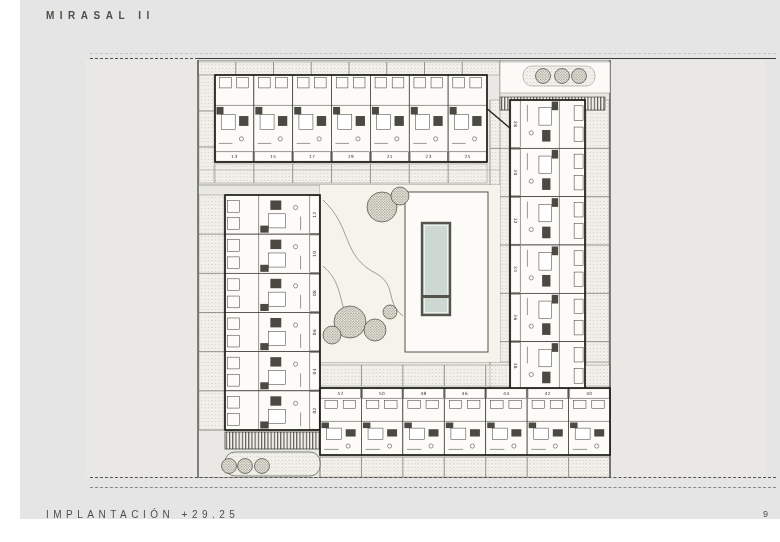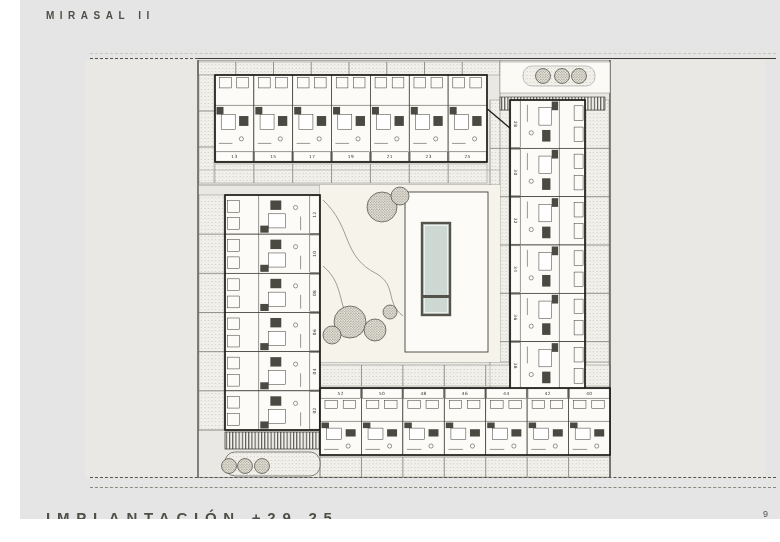--- a/index.html
+++ b/index.html
@@ -19,21 +19,21 @@
   .rule.dash-dark{border-top:1px dashed #55544a;}
   .rule.dash-mid{border-top:1px dashed #8b897e;}
   .rule.solid-dark{border-top:1px solid #3b3a33;}
   .sheet{
     position:absolute; left:65px; top:60px; width:680px; height:418px;
     background:#e9e8e4;
   }
   .sheet svg{display:block;}
   .caption{
     position:absolute; left:26px; top:509px;
-    font-size:15px; font-weight:700; color:#4f4e47;
+    font-size:10px; font-weight:400; color:#4f4e47;
     letter-spacing:0.45em; white-space:nowrap;
   }
   .pagenum{
     position:absolute; right:32px; top:509px;
     font-size:9px; font-weight:400; color:#4f4e47;
   }
 </style>
 </head>
 <body>
 

